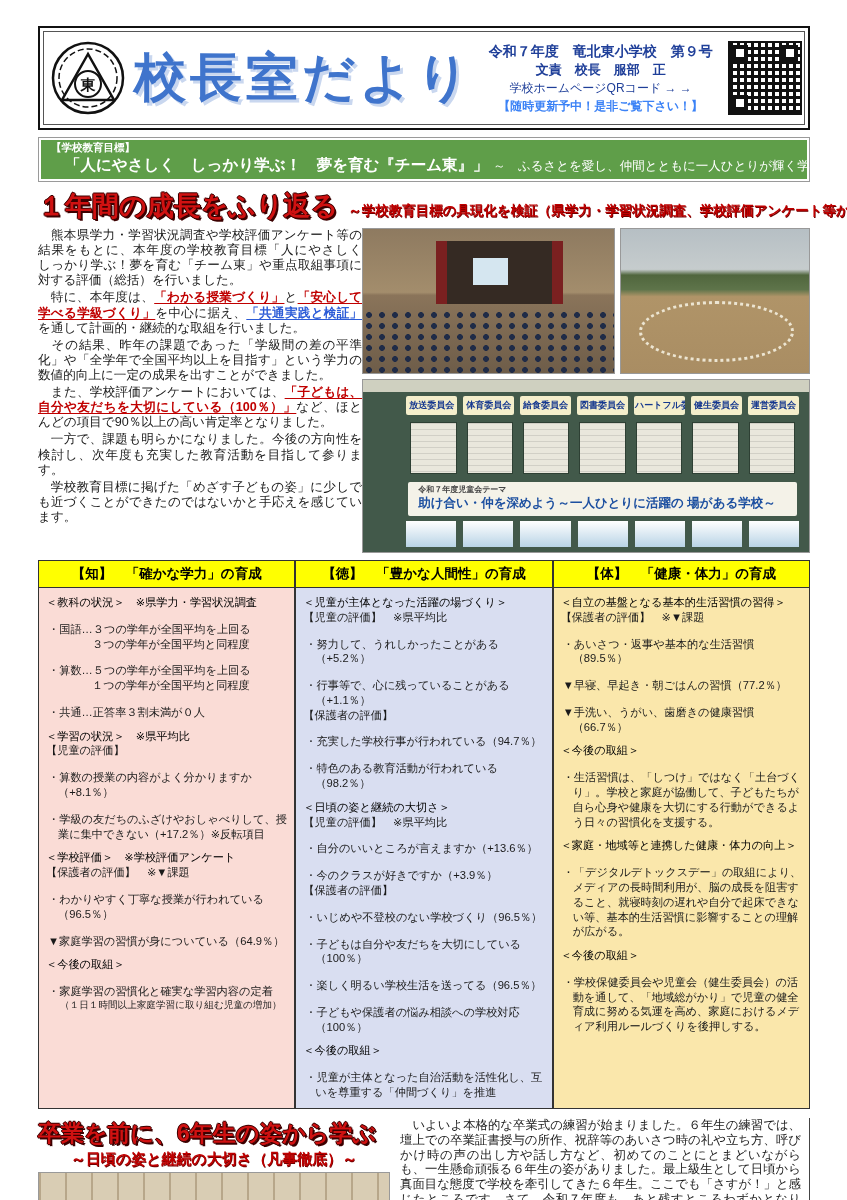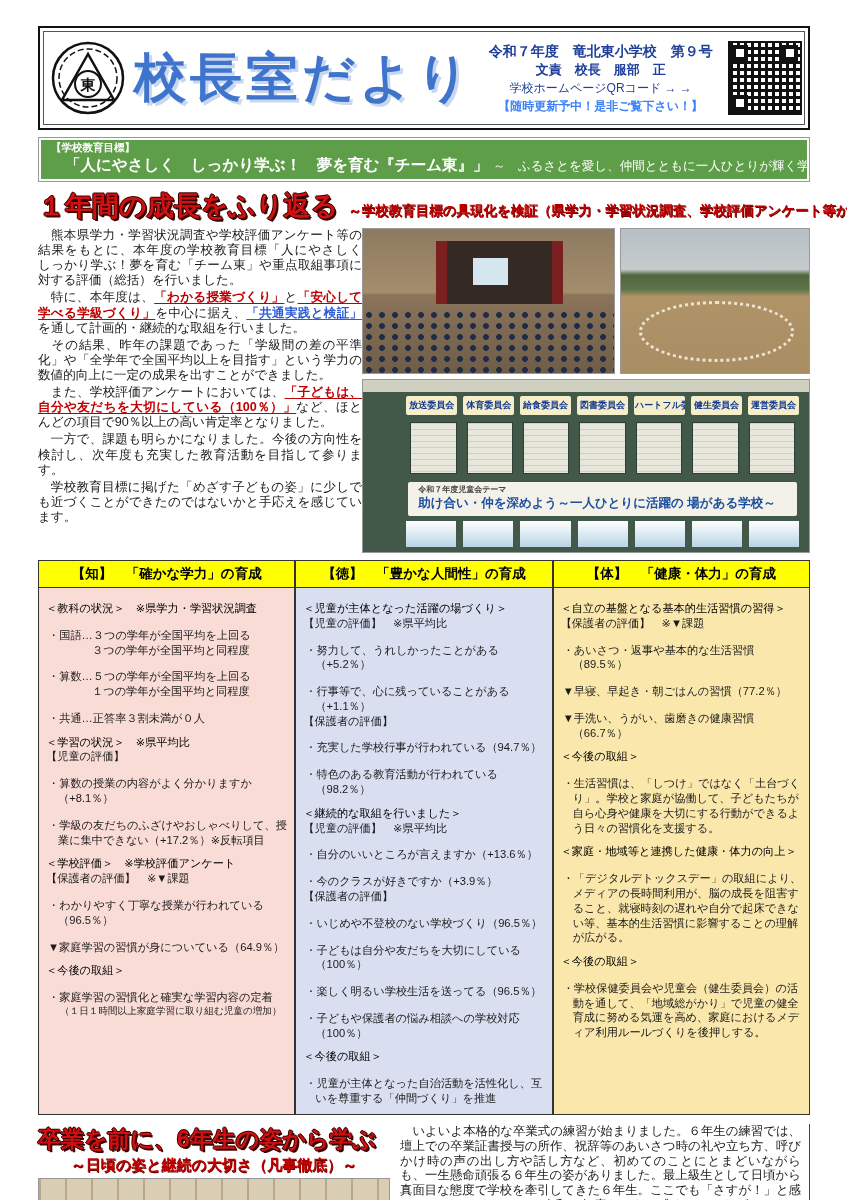--- a/index.html
+++ b/index.html
@@ -64,25 +64,25 @@
   .posters{display:flex;gap:10px;padding:3px 14px 0;}
   .poster{flex:1;height:50px;background:#e9e7dc;border:1px solid #2e4034;
           background-image:repeating-linear-gradient(180deg,rgba(0,0,0,0.10) 0 1px,transparent 1px 6px);}
   .board-banner{margin:8px 12px 5px;background:#f4f2e8;border-radius:2px;padding:2px 10px 4px;}
   .banner-label{font-size:8px;color:#444;font-weight:bold;}
   .banner-main{font-size:12.5px;font-weight:bold;color:#1c4fa0;white-space:nowrap;overflow:hidden;}
   .minis{display:flex;gap:7px;padding:0 10px;}
   .mini{flex:1;height:26px;background:linear-gradient(#ffffff,#b9d4e6);}
 
   
-  .cols{display:flex;margin-top:7px;}
+  .cols{display:flex;margin-top:7px;justify-content:flex-end;}
   .col{flex:1;border:1.5px solid #333;background:#fff;display:flex;flex-direction:column;}
   .col-h{background:#ffff00;border-bottom:1.5px solid #333;text-align:center;
          font-weight:bold;font-size:13.5px;padding:4px 0;color:#000;}
-  .col-b{padding:12px 7px 8px;font-size:11.2px;line-height:1.32;flex:1;}
+  .col-b{padding:6px 7px 8px;font-size:11.2px;line-height:1.32;flex:1;}
   .c-chi .col-b{background:#fadcd6;} .c-toku .col-b{background:#d9def1;} .c-tai .col-b{background:#fae7ab;}
   .ln{margin:0;}
   .ln.sec{color:#000;margin-top:1px;}
   .ln.sub{}
   .ln.item{padding-left:12px;text-indent:-10px;margin-top:12px;}
   .ln.cont{padding-left:46px;}
   .ln.small{font-size:9.6px;padding-left:14px;}
   .ln.gap{height:8px;}
 
   
@@ -235,21 +235,21 @@
         <div class="col-h">【徳】　「豊かな人間性」の育成</div>
         <div class="col-b">
             <div class="ln sec">＜児童が主体となった活躍の場づくり＞</div>
             <div class="ln sub">【児童の評価】　※県平均比</div>
             <div class="ln item">・努力して、うれしかったことがある（+5.2％）</div>
             <div class="ln item">・行事等で、心に残っていることがある（+1.1％）</div>
             <div class="ln sub">【保護者の評価】</div>
             <div class="ln item">・充実した学校行事が行われている（94.7％）</div>
             <div class="ln item">・特色のある教育活動が行われている（98.2％）</div>
             <div class="ln gap"></div>
-            <div class="ln sec">＜継続的な取組を行いました＞</div>
+            <div class="ln sec">＜日頃の姿と継続の大切さ＞</div>
             <div class="ln sub">【児童の評価】　※県平均比</div>
             <div class="ln item">・自分のいいところが言えますか（+13.6％）</div>
             <div class="ln item">・今のクラスが好きですか（+3.9％）</div>
             <div class="ln sub">【保護者の評価】</div>
             <div class="ln item">・いじめや不登校のない学校づくり（96.5％）</div>
             <div class="ln item">・子どもは自分や友だちを大切にしている（100％）</div>
             <div class="ln item">・楽しく明るい学校生活を送ってる（96.5％）</div>
             <div class="ln item">・子どもや保護者の悩み相談への学校対応（100％）</div>
             <div class="ln gap"></div>
             <div class="ln sec">＜今後の取組＞</div>

